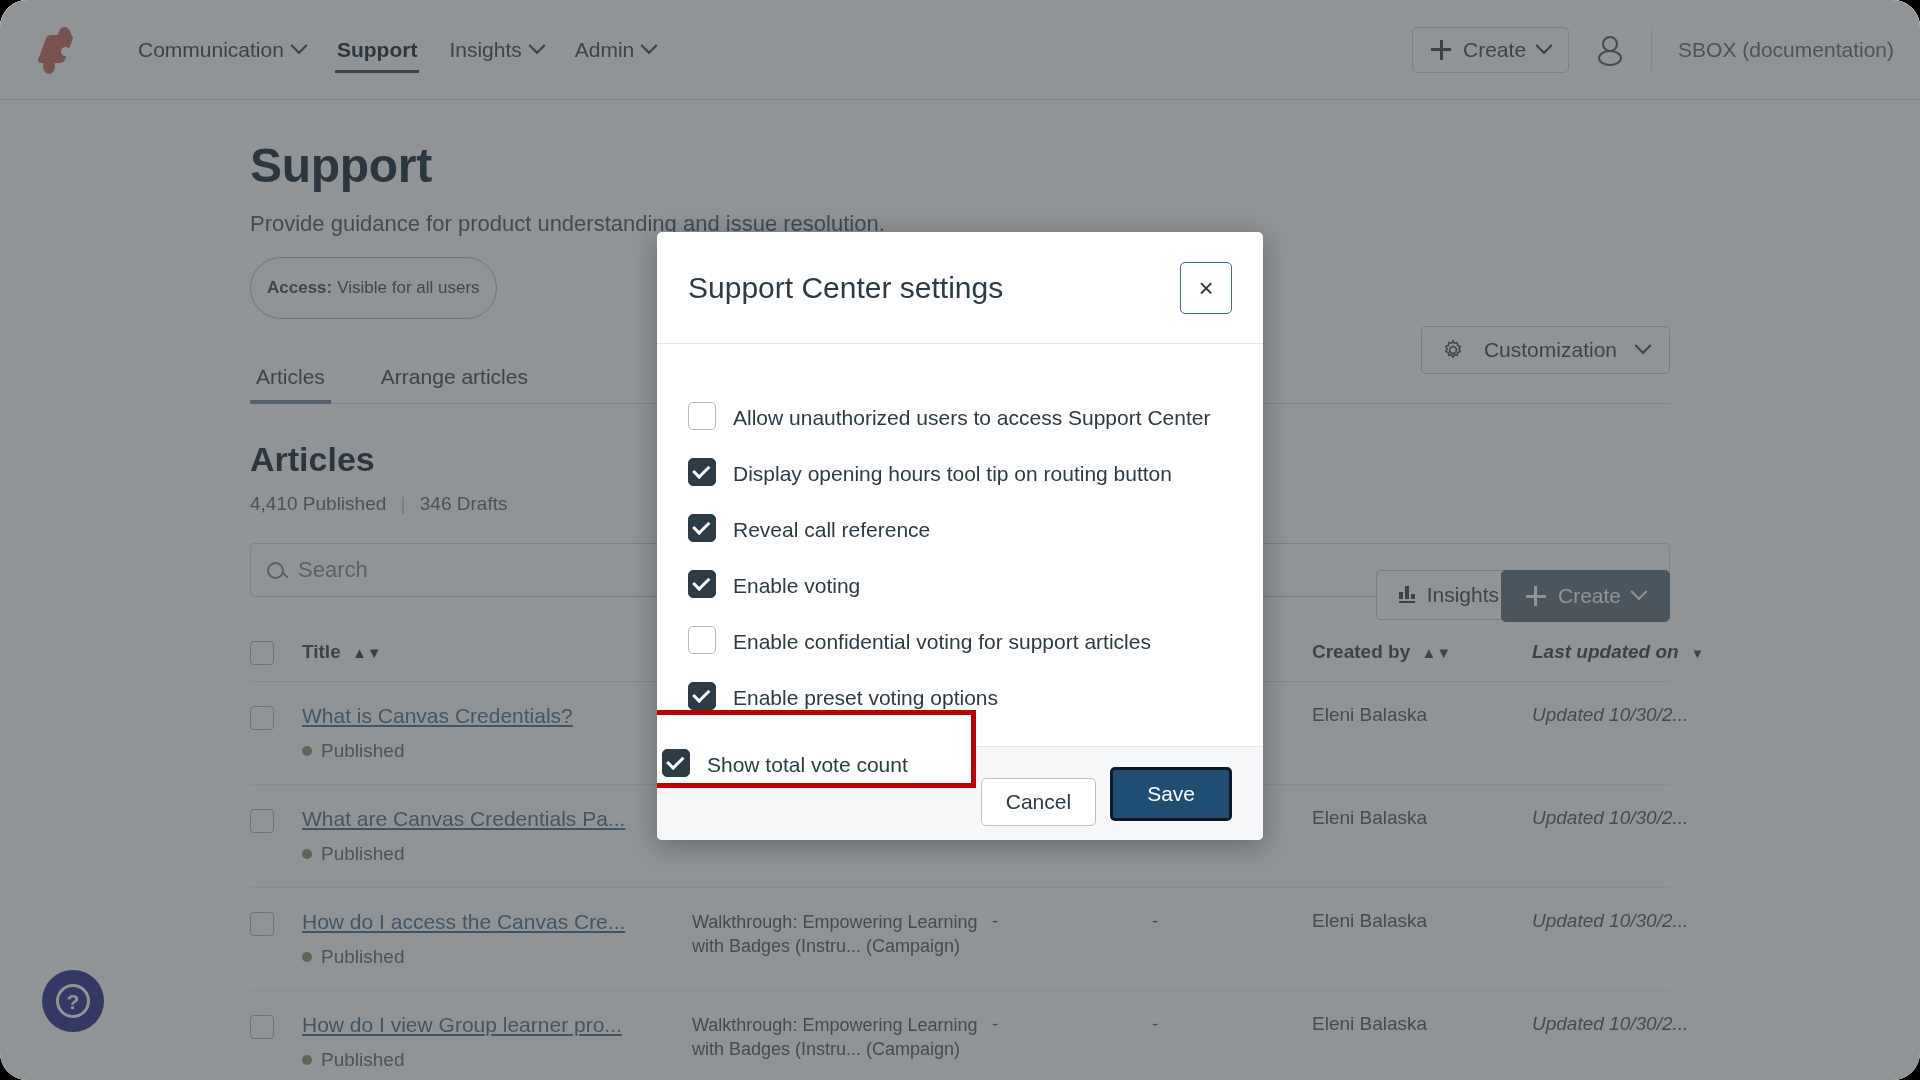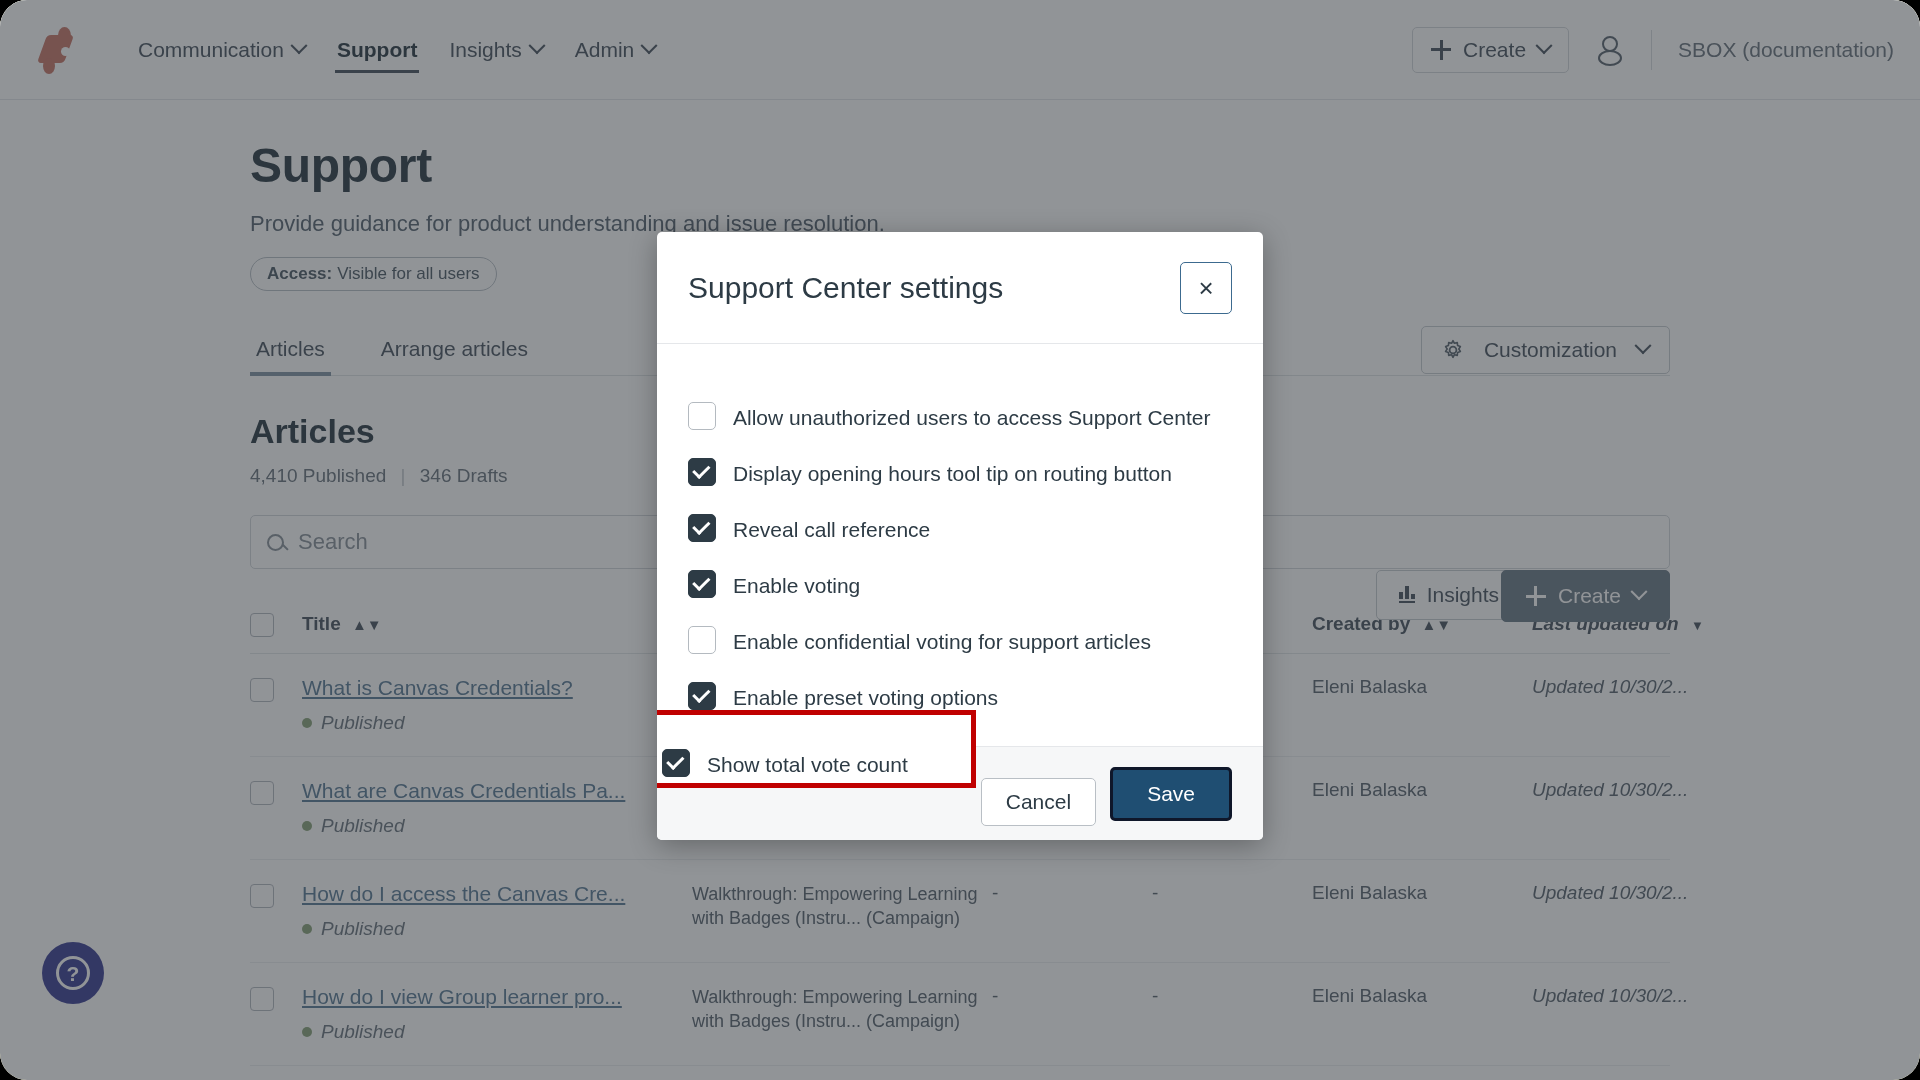--- a/index.html
+++ b/index.html
@@ -100,21 +100,21 @@
     font-size: 48px; font-weight: 700; color:#2d3b45;
     margin: 38px 0 0 250px; letter-spacing:-0.3px;
   }
   .page-sub {
     font-size: 22px; color:#586572; margin: 18px 0 0 250px;
   }
   .access-pill {
     display:inline-flex; align-items:center;
     margin: 20px 0 0 250px;
     border: 1px solid #b9c0c7; border-radius: 999px;
-    padding: 6px 16px; font-size: 17px; color:#4f5c68;
+    padding: 20px 16px; font-size: 17px; color:#4f5c68;
   }
   .access-pill b { font-weight:700; margin-right: 5px; }
 
   .customization-btn {
     position:absolute; right: 250px; top: 188px;
     display:flex; align-items:center; gap:20px;
     border:1px solid #c7ccd1; border-radius:5px;
     padding: 11px 20px; font-size: 21px; color:#4a5561; background:#fff;
   }
 
@@ -191,21 +191,21 @@
   .cbx-sm {
     width: 24px; height: 24px; border: 1.6px solid #b4bac0; border-radius: 4px;
     background:#fff; display:block;
   }
   .art-link {
     color:#5b7b96; text-decoration: underline; font-size: 21px;
     display:block; white-space:nowrap; overflow:hidden;
   }
   .pub {
     display:flex; align-items:center; gap:9px; margin-top: 12px;
-    font-size: 19px; color:#6b757f;font-style:italic;
+    font-size: 19px; color:#6b757f;
   }
   .dot { width:10px; height:10px; border-radius:50%; background:#8aa37b; display:block; }
   .sort-ud { display:inline-block; margin-left:6px; font-size:15px; }
   .caret-d { display:inline-block; margin-left:7px; font-size:13px; }
 
   
   .help-fab {
     position:absolute; left: 42px; bottom: 62px;
     width: 62px; height: 62px; border-radius:50%;
     background:#3b3f95; color:#fff;

